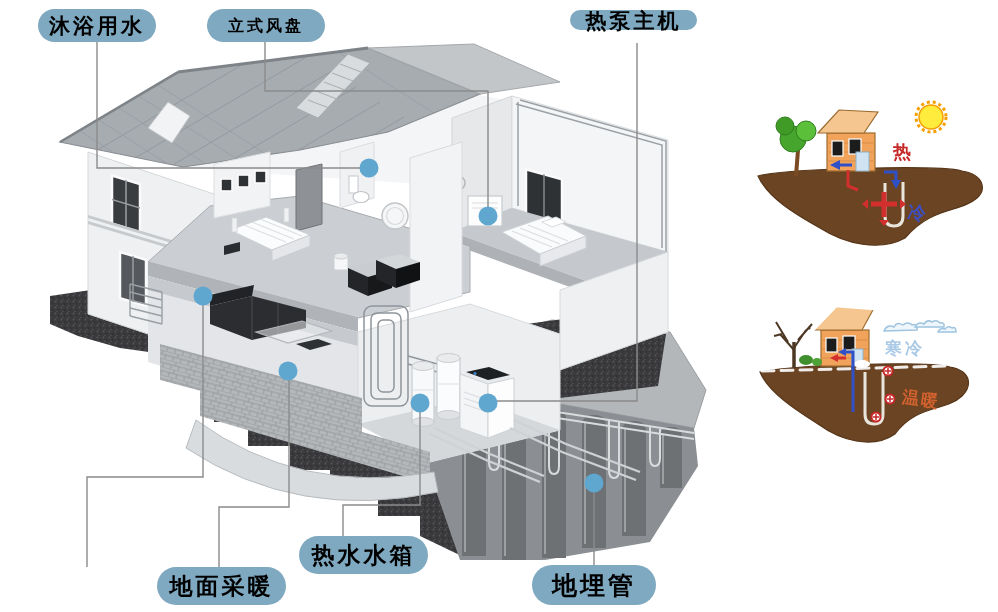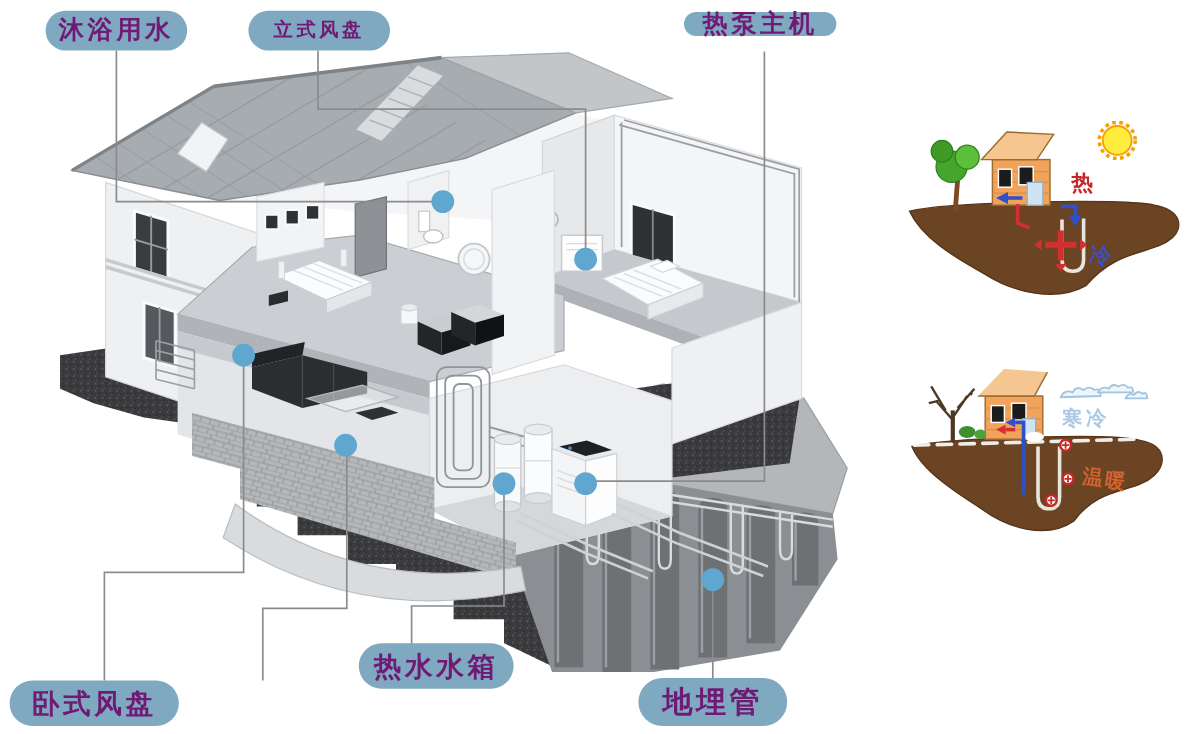--- a/index.html
+++ b/index.html
@@ -1,19 +1,19 @@
 <!DOCTYPE html>
 <html><head>
 <meta charset="utf-8">
 <style>
   html,body{margin:0;padding:0;background:#ffffff;}
   #stage{position:relative;width:998px;height:612px;background:#ffffff;overflow:hidden;
          font-family:"Liberation Sans","DejaVu Sans",sans-serif;}
   #artwork{position:absolute;left:0;top:0;}
-  .pill{position:absolute;background:#7fa9c0;color:#701a75;border-radius:18px;
+  .pill{position:absolute;background:#7fa9c0;color:#000000;border-radius:18px;
         display:flex;align-items:center;justify-content:center;
         font-weight:bold;letter-spacing:3px;line-height:1;
         font-family:"Liberation Sans","DejaVu Sans",sans-serif;}
   #lbl-shower {left:38px;  top:9px;   width:118px;height:33px;font-size:21px;}
   #lbl-vfc    {left:207px; top:9px;   width:118px;height:33px;font-size:16px;}
   #lbl-hp     {left:570px; top:10px;  width:127px;height:20px;font-size:21px;}
   #lbl-hfc    {left:8px;   top:567px; width:141px;height:38px;font-size:23px;border-radius:19px;}
   #lbl-fh     {left:157px; top:567px; width:129px;height:38px;font-size:23px;border-radius:19px;}
   #lbl-hwt    {left:299px; top:536px; width:129px;height:38px;font-size:23px;border-radius:19px;}
   #lbl-bp     {left:532px; top:565px; width:124px;height:40px;font-size:25px;border-radius:20px;}
@@ -333,17 +333,17 @@
       </g>
     </g>
     <text x="905" y="354" font-size="17" font-weight="bold" fill="#a9c9e6" text-anchor="middle" letter-spacing="3">寒冷</text>
     <text x="921" y="405" font-size="17" font-weight="bold" fill="#d2622e" text-anchor="middle" letter-spacing="2" transform="rotate(8,921,400)">温暖</text>
   </g>
 </svg>
 
 <div class="pill" id="lbl-shower">沐浴用水</div>
 <div class="pill" id="lbl-vfc">立式风盘</div>
 <div class="pill" id="lbl-hp">热泵主机</div>
-<div class="pill" id="lbl-hfc">卧式风盘</div>
+<div class="pill" id="lbl-fh">地面采暖</div>
 <div class="pill" id="lbl-hwt">热水水箱</div>
 <div class="pill" id="lbl-bp">地埋管</div>
 
 </div>
 
 </body></html>

